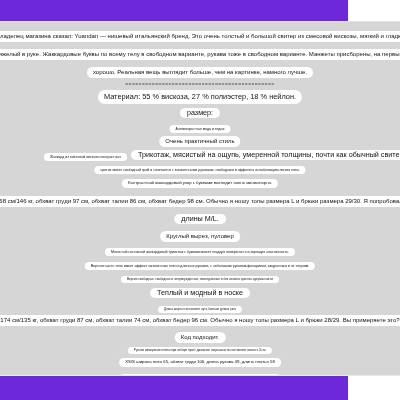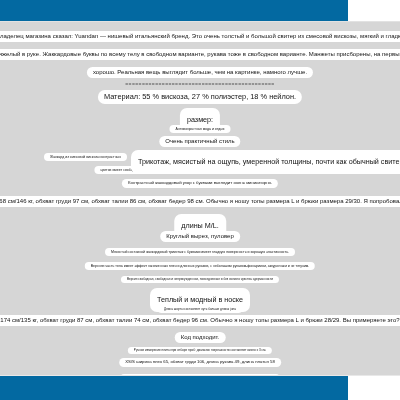--- a/index.html
+++ b/index.html
@@ -13,21 +13,21 @@
     background: #ffffff;
     font-family: "Liberation Sans", "DejaVu Sans", sans-serif;
     color: #1a1a1a;
     -webkit-font-smoothing: antialiased;
   }
 
   #page {
     position: relative;
     width: 348px;
     height: 400px;
-    background: #0369a1;
+    background: #6d28d9;
   }
 
   
   .panel {
     position: absolute;
     left: 0;
     top: 22px;
     width: 400px;
     height: 353px;
     background: #d6d6d6;
@@ -72,21 +72,21 @@
     text-align: center;
   }
 
   .centered {
     left: 50%;
     transform: translateX(-50%);
   }
 
   
   .s-xl { font-size: 7.4px; padding: 2.5px 6px; }
-  .s-lg { font-size: 7.2px; padding: 8px 7px; }
+  .s-lg { font-size: 7.2px; padding: 1px 7px; }
   .s-md { font-size: 6.0px; padding: 2.2px 6px; }
   .s-sm { font-size: 4.3px; padding: 2px 6px; }
   .s-xs { font-size: 3.5px; padding: 1.8px 6px; }
   .s-xxs { font-size: 3.1px; padding: 1.6px 6px; }
 
   .dashes {
     position: absolute;
     left: 50%;
     transform: translateX(-50%);
     top: 80px;

